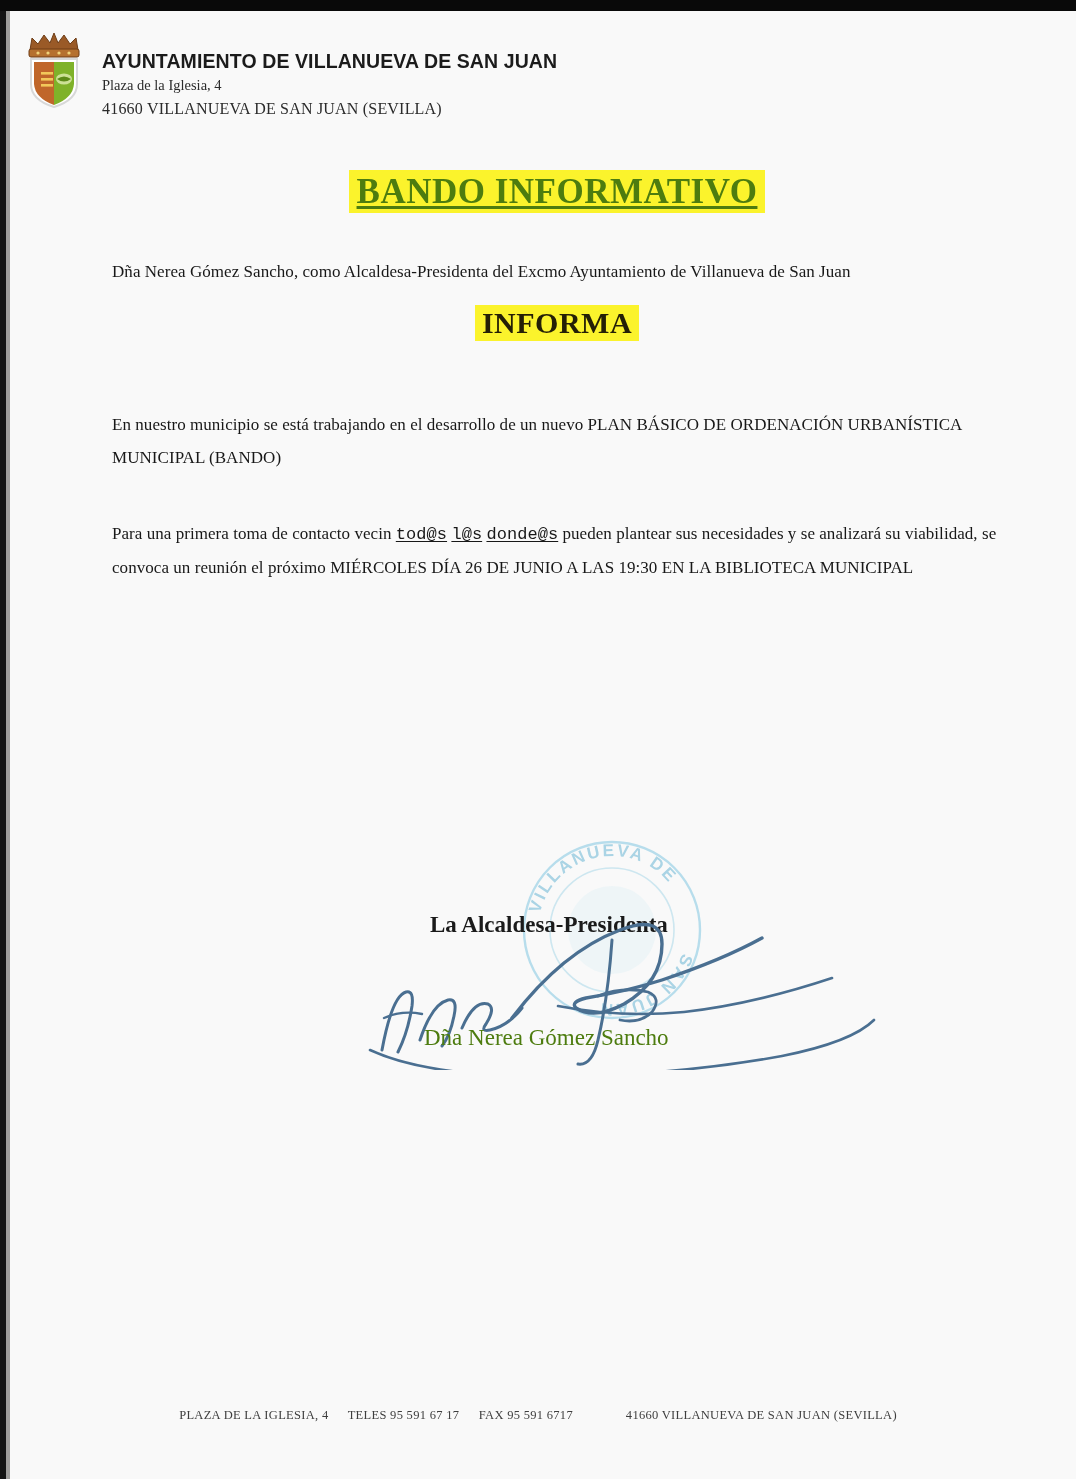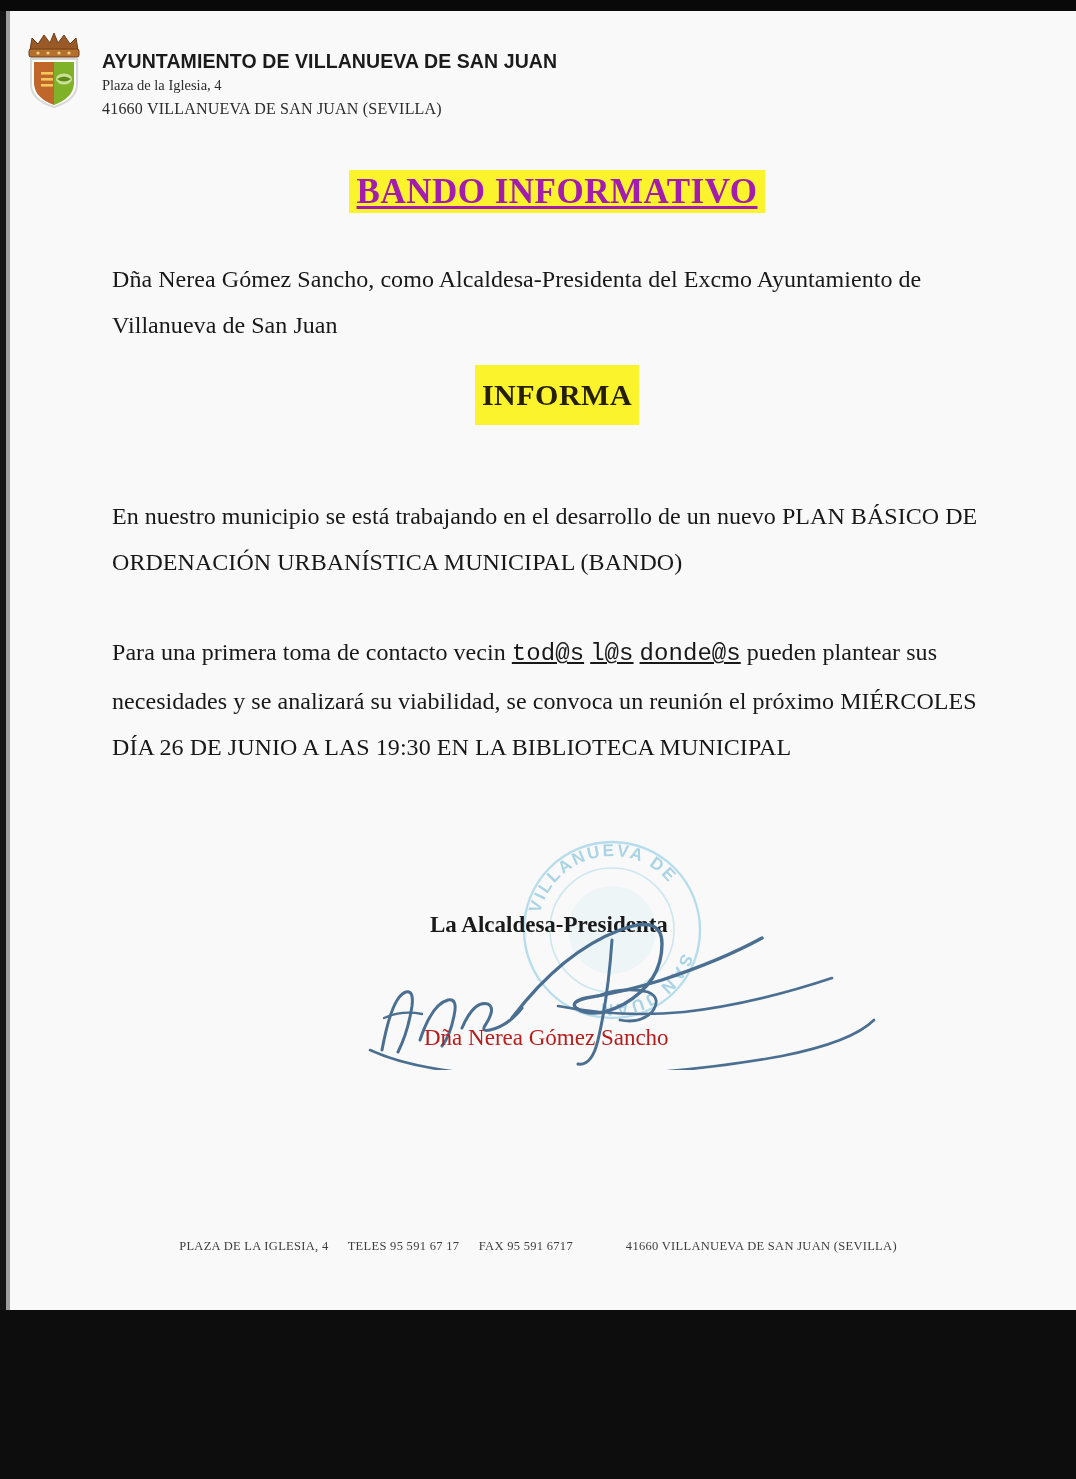--- a/index.html
+++ b/index.html
@@ -7,21 +7,21 @@
   html, body {
     width: 1076px;
     height: 1479px;
     background: #0d0d0d;
     font-family: "Liberation Serif", serif;
   }
 
   #page {
     position: relative;
     width: 1076px;
-    height: 1310px;
+    height: 1479px;
     background: #f9f9f9;
     overflow: hidden;
   }
 
   
   .edge-top {
     position: absolute;
     top: 0; left: 0;
     width: 1076px; height: 11px;
     background: #090909;
@@ -80,48 +80,48 @@
   }
 
   .title-wrap { text-align: center; }
 
   .bando-title {
     display: inline-block;
     font-family: "Liberation Serif", serif;
     font-weight: bold;
     font-size: 35px;
     letter-spacing: .5px;
-    color: #a21caf;
+    color: #4d7c0f;
     background: #fbf32c;
     padding: 2px 8px 1px 8px;
     text-decoration: underline;
     text-underline-offset: 3px;
     text-decoration-thickness: 2.5px;
   }
 
   .para {
     font-family: "Liberation Serif", serif;
-    font-size: 24px;
+    font-size: 17px;
     line-height: 1.93;
     color: #181818;
     letter-spacing: .05px;
   }
 
   .p-intro { margin-top: 43px; }
 
   .informa-wrap { text-align: center; margin-top: 16px; }
   .informa {
     display: inline-block;
     font-family: "Liberation Serif", serif;
     font-weight: bold;
     font-size: 30px;
     letter-spacing: .5px;
     color: #241f06;
     background: #fbf32c;
-    padding: 13px 7px;
+    padding: 1px 7px;
   }
 
   .p-main { margin-top: 68px; }
   .p-second { margin-top: 44px; }
 
   .u { text-decoration: underline; text-underline-offset: 2px; font-family: Liberation Mono, monospace; }
 
   
   .sign-block {
     position: absolute;
@@ -151,21 +151,21 @@
     position: absolute;
     top: 70px; left: 250px;
     width: 520px; height: 170px;
   }
 
   .sign-name {
     position: absolute;
     top: 195px; left: 312px;
     font-family: "Liberation Serif", serif;
     font-size: 23px;
-    color: #b91c1c;
+    color: #4d7c0f;
     white-space: nowrap;
   }
 
   
   .footer {
     position: absolute;
     bottom: 56px; left: 0;
     width: 1076px;
     text-align: center;
   }

